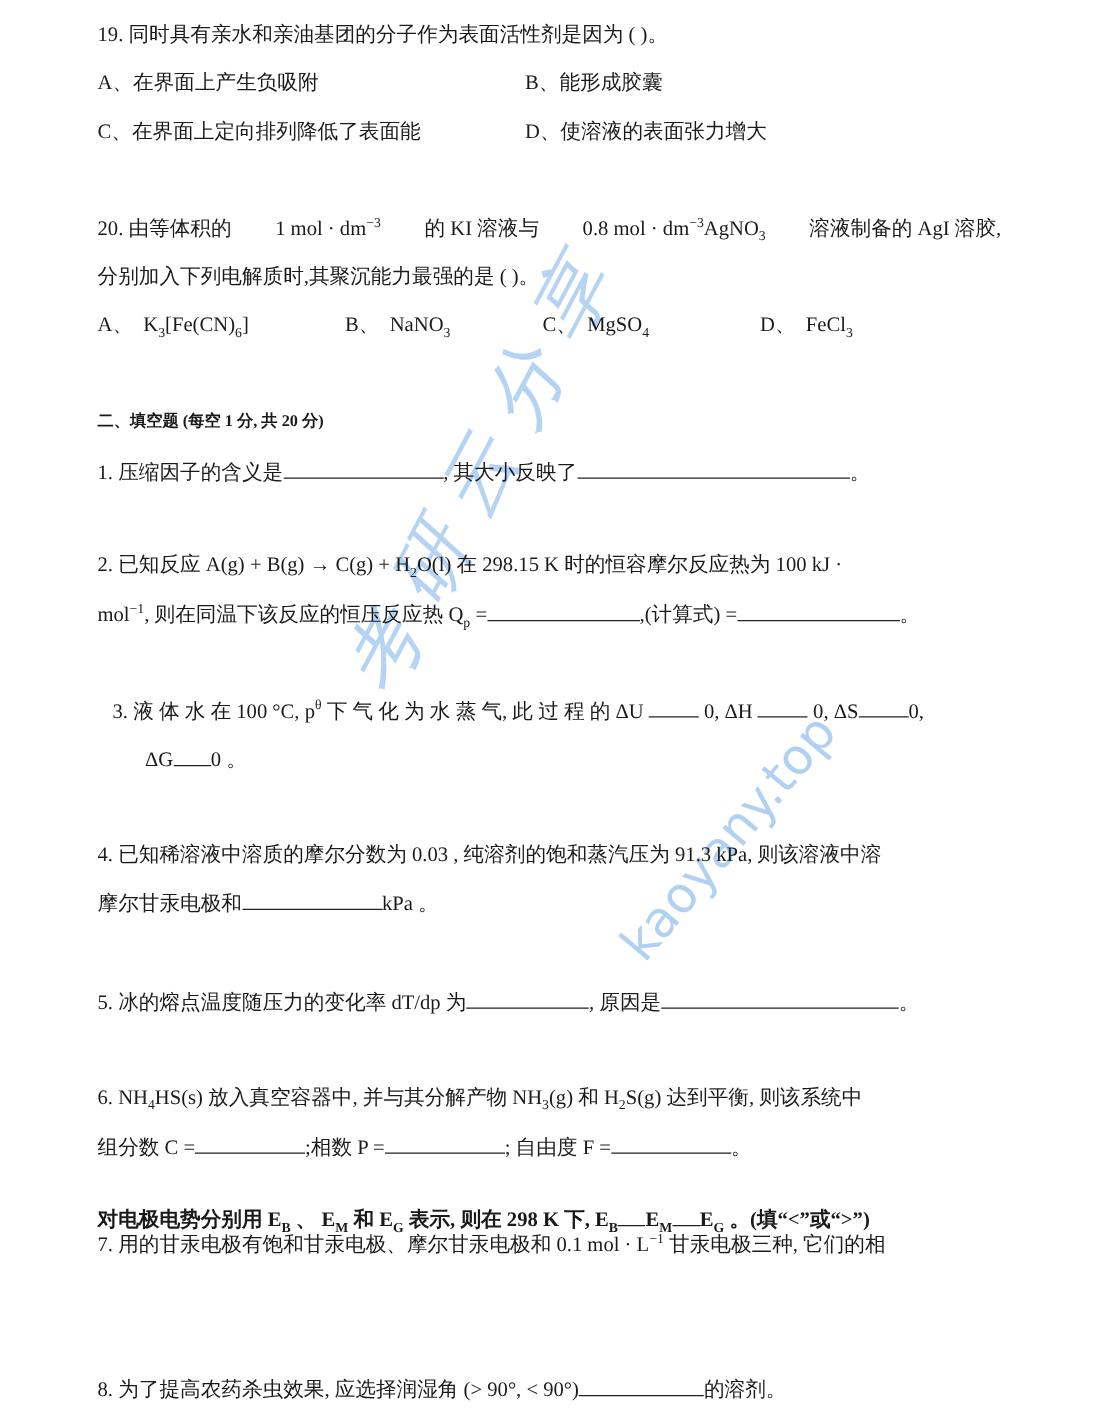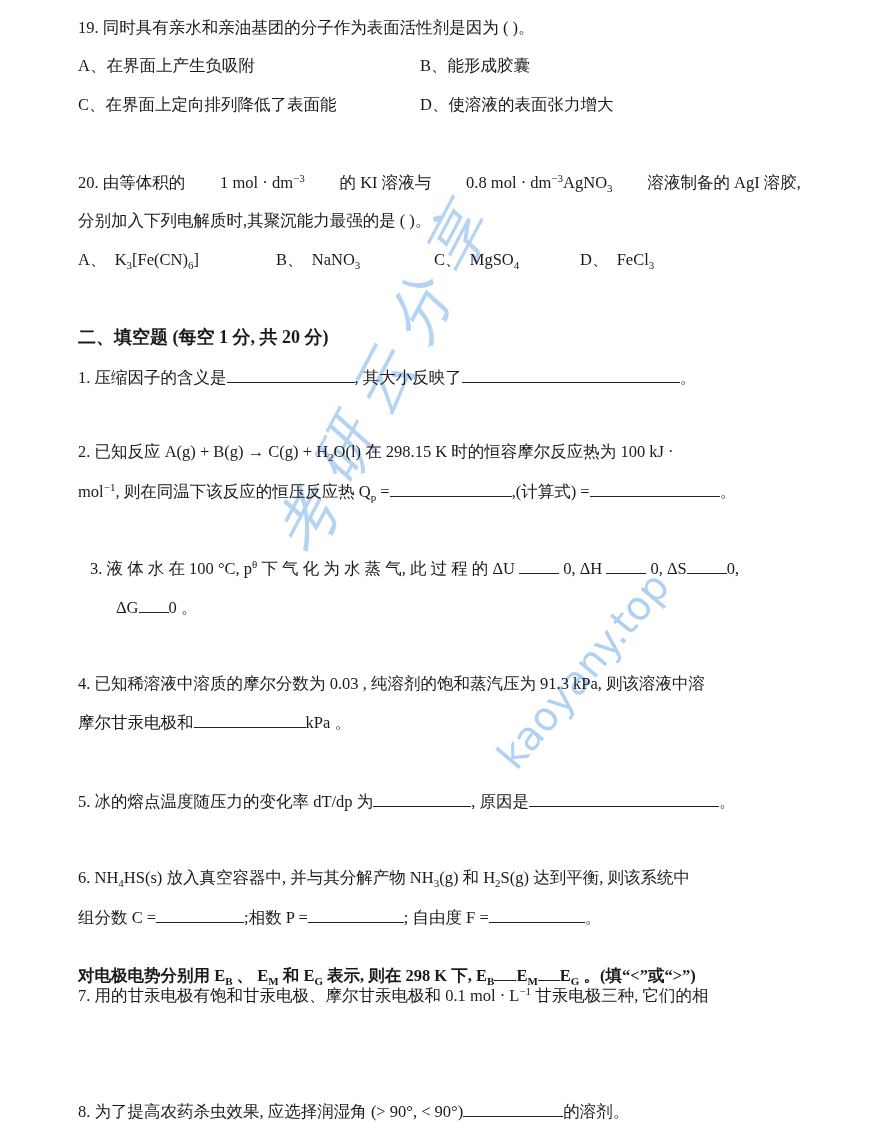--- a/index.html
+++ b/index.html
@@ -6,21 +6,21 @@
   body {
     width: 881px; height: 1135px; position: relative; overflow: hidden;
     font-family: "Liberation Serif", "DejaVu Serif", serif;
     color: #1a1a1a;
   }
   .line {
     position: absolute; left: 78px; right: 80px;
     font-size: 16.5px; line-height: 22px; white-space: nowrap;
   }
   .justify { display: flex; justify-content: space-between; }
-  .heading { font-weight: bold; font-size: 18px; }
+  .heading { font-weight: bold; font-size: 13px; }
   .blank { display: inline-block; border-bottom: 1px solid #222; height: 16px; vertical-align: baseline; }
   .opt { position: absolute; }
   sub, sup { font-size: 11px; line-height: 0; }
   .watermark { position: absolute; color: #a9cdf2; pointer-events: none; white-space: nowrap; }
   .wm-cn { font-family: "DejaVu Serif", serif; font-size: 62px; font-style: italic; opacity: 0.85; }
   .wm-en { font-family: "DejaVu Sans", sans-serif; font-size: 40px; opacity: 0.9; }
 </style>
 </head>
 <body>
 
@@ -42,21 +42,21 @@
   <span><span>1 mol · dm</span><sup>−3</sup></span>
   <span>的  KI  溶液与</span>
   <span><span>0.8 mol · dm</span><sup>−3</sup><span>AgNO</span><sub>3</sub></span>
   <span>溶液制备的  AgI  溶胶,</span>
 </div>
 <div class="line" style="top:210px;">分别加入下列电解质时,其聚沉能力最强的是 (   )。</div>
 <div class="line" style="top:249px;">
   <span class="opt" style="left:0;"><span>A、</span>&nbsp;&nbsp;<span>K</span><sub>3</sub><span>[Fe(CN)</span><sub>6</sub><span>]</span></span>
   <span class="opt" style="left:198px;"><span>B、</span>&nbsp;&nbsp;<span>NaNO</span><sub>3</sub></span>
   <span class="opt" style="left:356px;"><span>C、</span>&nbsp;&nbsp;<span>MgSO</span><sub>4</sub></span>
-  <span class="opt" style="left:502px;"><span>D、</span>&nbsp;&nbsp;<span>FeCl</span><sub>3</sub></span>
+  <span class="opt" style="left:530px;"><span>D、</span>&nbsp;&nbsp;<span>FeCl</span><sub>3</sub></span>
 </div>
 
 <div class="line heading" style="top:326px;">二、填空题 (每空  1  分, 共  20  分)</div>
 
 <div class="line" style="top:366px;">
   <span>1. 压缩因子的含义是</span><span class="blank" style="width:128px;"></span><span>, 其大小反映了</span><span class="blank" style="width:218px;"></span><span>。</span>
 </div>
 
 <div class="line" style="top:441px;">
   <span>2. 已知反应  A(g) + B(g) → C(g) + H</span><sub>2</sub><span>O(l)  在  298.15 K  时的恒容摩尔反应热为  100 kJ ·</span>

